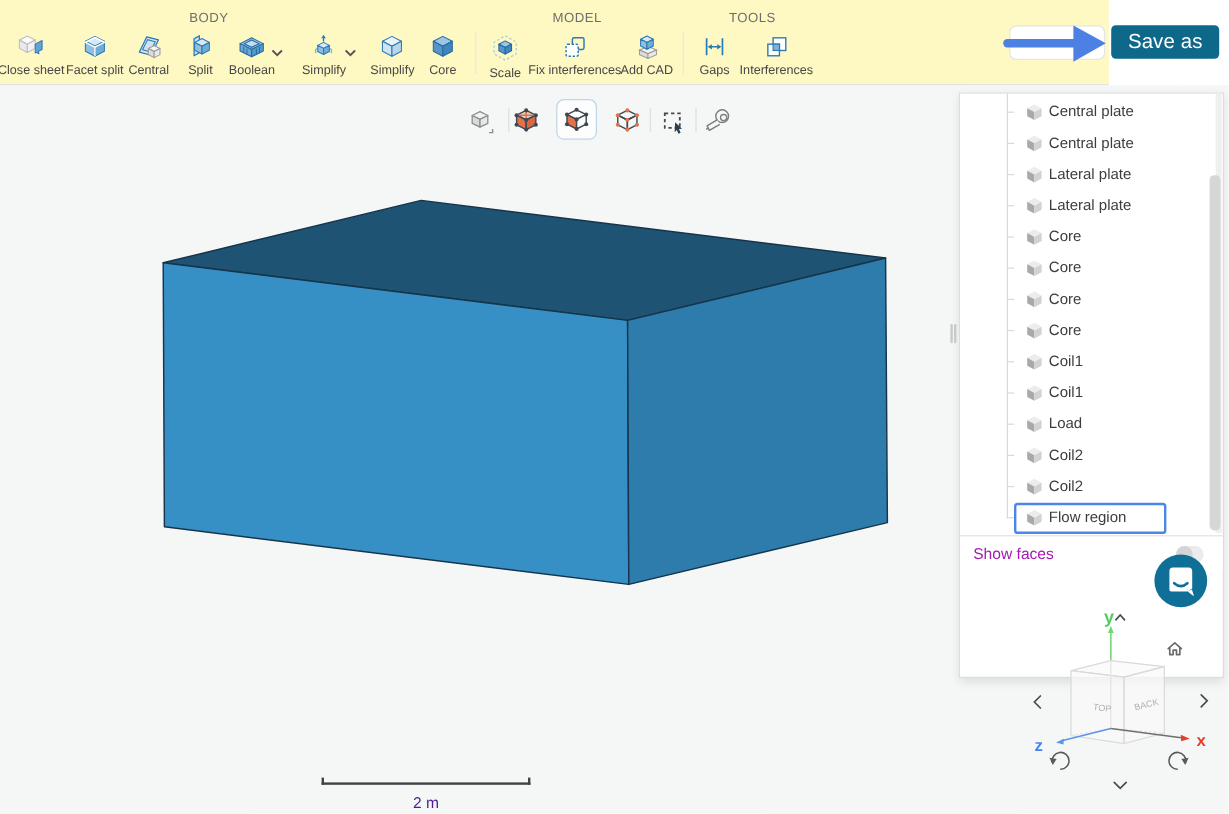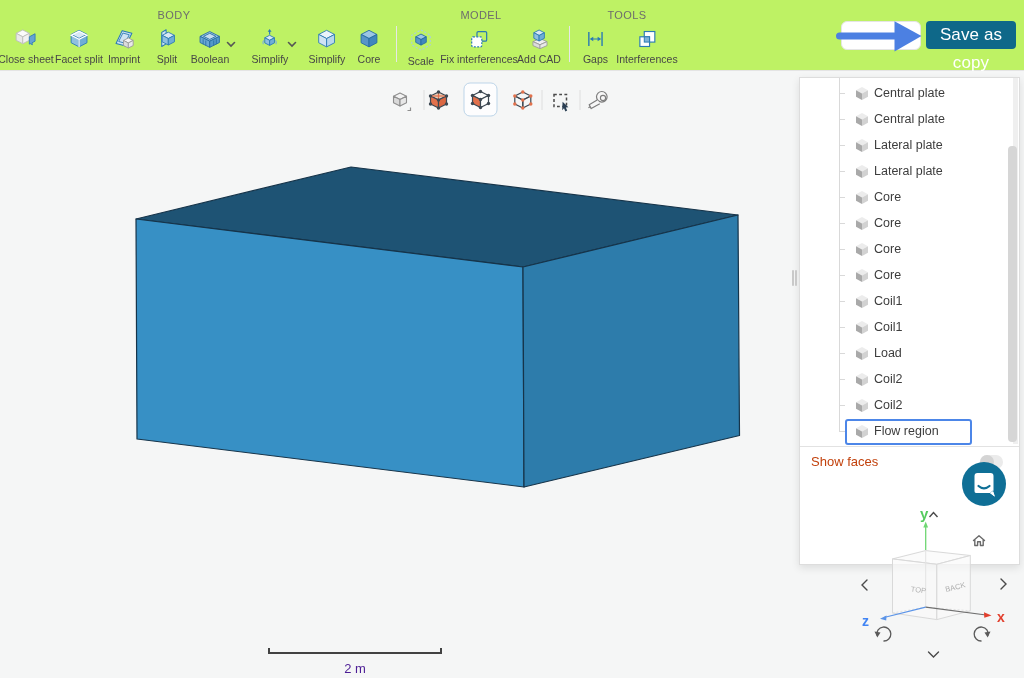--- a/index.html
+++ b/index.html
@@ -1,38 +1,38 @@
 <!DOCTYPE html>
 <html><head>
 <meta charset="utf-8">
 <style>
   * { margin:0; padding:0; box-sizing:border-box; }
   html,body { width:1024px; height:678px; overflow:hidden; font-family:"Liberation Sans", sans-serif; background:#fff; }
   #app { position:relative; width:1024px; height:678px; }
   .abs { position:absolute; }
   
-  #topbar { position:absolute; left:0; top:0; width:1024px; height:71px; background:#bef264; border-bottom:1px solid #e4e4e4; }
+  #topbar { position:absolute; left:0; top:0; width:924px; height:71px; background:#fef9c3; border-bottom:1px solid #e4e4e4; }
   .seclab { position:absolute; top:9px; font-size:11px; color:#6d6d6d; letter-spacing:.4px; transform:translateX(-50%); }
   .titem { position:absolute; top:27px; transform:translateX(-50%); text-align:center; }
   .titem svg { display:block; margin:0 auto; transform:scale(0.88); }
   .tlab { font-size:10.5px; color:#474747; margin-top:2px; white-space:nowrap; }
   .tsep { position:absolute; top:26px; width:1px; height:36px; background:#e7e7e7; }
   .chev { position:absolute; top:41px; } .chev svg { display:block; }
   
   #viewport { position:absolute; left:0; top:71px; width:1024px; height:607px; background:#f5f6f6; }
   
   #panel { position:absolute; left:799px; top:77px; width:221px; height:488px; background:#fff; border:1px solid #ddd; box-shadow:0 3px 8px rgba(0,0,0,0.10); }
   .trow { position:absolute; left:0; height:26px; width:219px; }
   .tick { position:absolute; left:39px; top:13px; width:6px; height:1px; background:#d9d9d9; }
   .cube { position:absolute; left:55px; top:6px; }
   .tname { position:absolute; left:74px; top:6px; font-size:12.5px; color:#3d3d3d; white-space:nowrap; }
   #vline { position:absolute; left:39px; top:0; width:1px; height:354px; background:#d9d9d9; }
   #flowbox { position:absolute; left:45px; top:341px; width:127px; height:26px; border:2px solid #4c86e8; border-radius:3px; }
   #showfaces { position:absolute; left:0; top:368px; width:219px; height:30px; border-top:1px solid #e2e2e2; background:#fff; }
-  #showfaces .sftext { position:absolute; left:11px; top:7px; font-size:13px; color:#c2410c; }
+  #showfaces .sftext { position:absolute; left:11px; top:7px; font-size:13px; color:#a21caf; }
   
   #sbtrack { position:absolute; left:1013px; top:78px; width:5px; height:366px; background:#efefef; }
   #sbthumb { position:absolute; left:1008px; top:146px; width:9px; height:296px; background:#d6d6d6; border-radius:4px; }
   
   .rh { position:absolute; top:270px; width:2px; height:16px; background:#c9c9c9; border-radius:1px; }
   
   #ghostbtn { position:absolute; left:841px; top:21px; width:80px; height:29px; background:#fff; border:1px solid #e5e5e5; border-radius:6px; }
   #savebtn { position:absolute; left:926px; top:21px; width:90px; height:28px; background:#0e6889; border-radius:4px; color:#fff; font-size:17px; text-align:center; line-height:28px; letter-spacing:0.1px; }
   
   #scalebar { position:absolute; left:268px; top:648px; }
@@ -127,21 +127,21 @@
         <div class="tlab">Facet split</div>
       </div>
     <div class="titem" style="left:124px;">
         <svg width="24" height="24" viewBox="0 0 24 24">
           <polygon points="3,17 10,2.5 21,5.5 14,20" fill="#cfe3f2" stroke="#2a7ab5" stroke-width="1.2" stroke-linejoin="round"></polygon>
           <polygon points="6,14.8 10.8,5.2 18,7.2 13.2,16.8" fill="none" stroke="#2a7ab5" stroke-width="1"></polygon>
           <polygon points="17,10.780000000000001 22.5,13.64 17,16.5 11.5,13.64" fill="#f5f5f5" stroke="#9b9b9b" stroke-width="1" stroke-linejoin="round"></polygon>
           <polygon points="11.5,13.64 17,16.5 17,22.275 11.5,19.415" fill="#dcdcdc" stroke="#9b9b9b" stroke-width="1" stroke-linejoin="round"></polygon>
           <polygon points="17,16.5 22.5,13.64 22.5,19.415 17,22.275" fill="#e9e9e9" stroke="#9b9b9b" stroke-width="1" stroke-linejoin="round"></polygon>
         </svg>
-        <div class="tlab">Imprint</div>
+        <div class="tlab">Central</div>
       </div>
     <div class="titem" style="left:167px;">
         <svg width="24" height="24" viewBox="0 0 24 24">
           <polygon points="6,4.5 11,1.5 11,17.5 6,20.5" fill="#cfe3f2" stroke="#2a7ab5" stroke-width="1.2" stroke-linejoin="round"></polygon>
           <polygon points="13.5,4.219999999999999 20.5,7.859999999999999 13.5,11.5 6.5,7.859999999999999" fill="#d8e8f4" stroke="#2a7ab5" stroke-width="1" stroke-linejoin="round"></polygon>
           <polygon points="6.5,7.859999999999999 13.5,11.5 13.5,18.85 6.5,15.21" fill="#8fc0e0" stroke="#2a7ab5" stroke-width="1" stroke-linejoin="round"></polygon>
           <polygon points="13.5,11.5 20.5,7.859999999999999 20.5,15.21 13.5,18.85" fill="#6fadd6" stroke="#2a7ab5" stroke-width="1" stroke-linejoin="round"></polygon>
         </svg>
         <div class="tlab">Split</div>
       </div>

